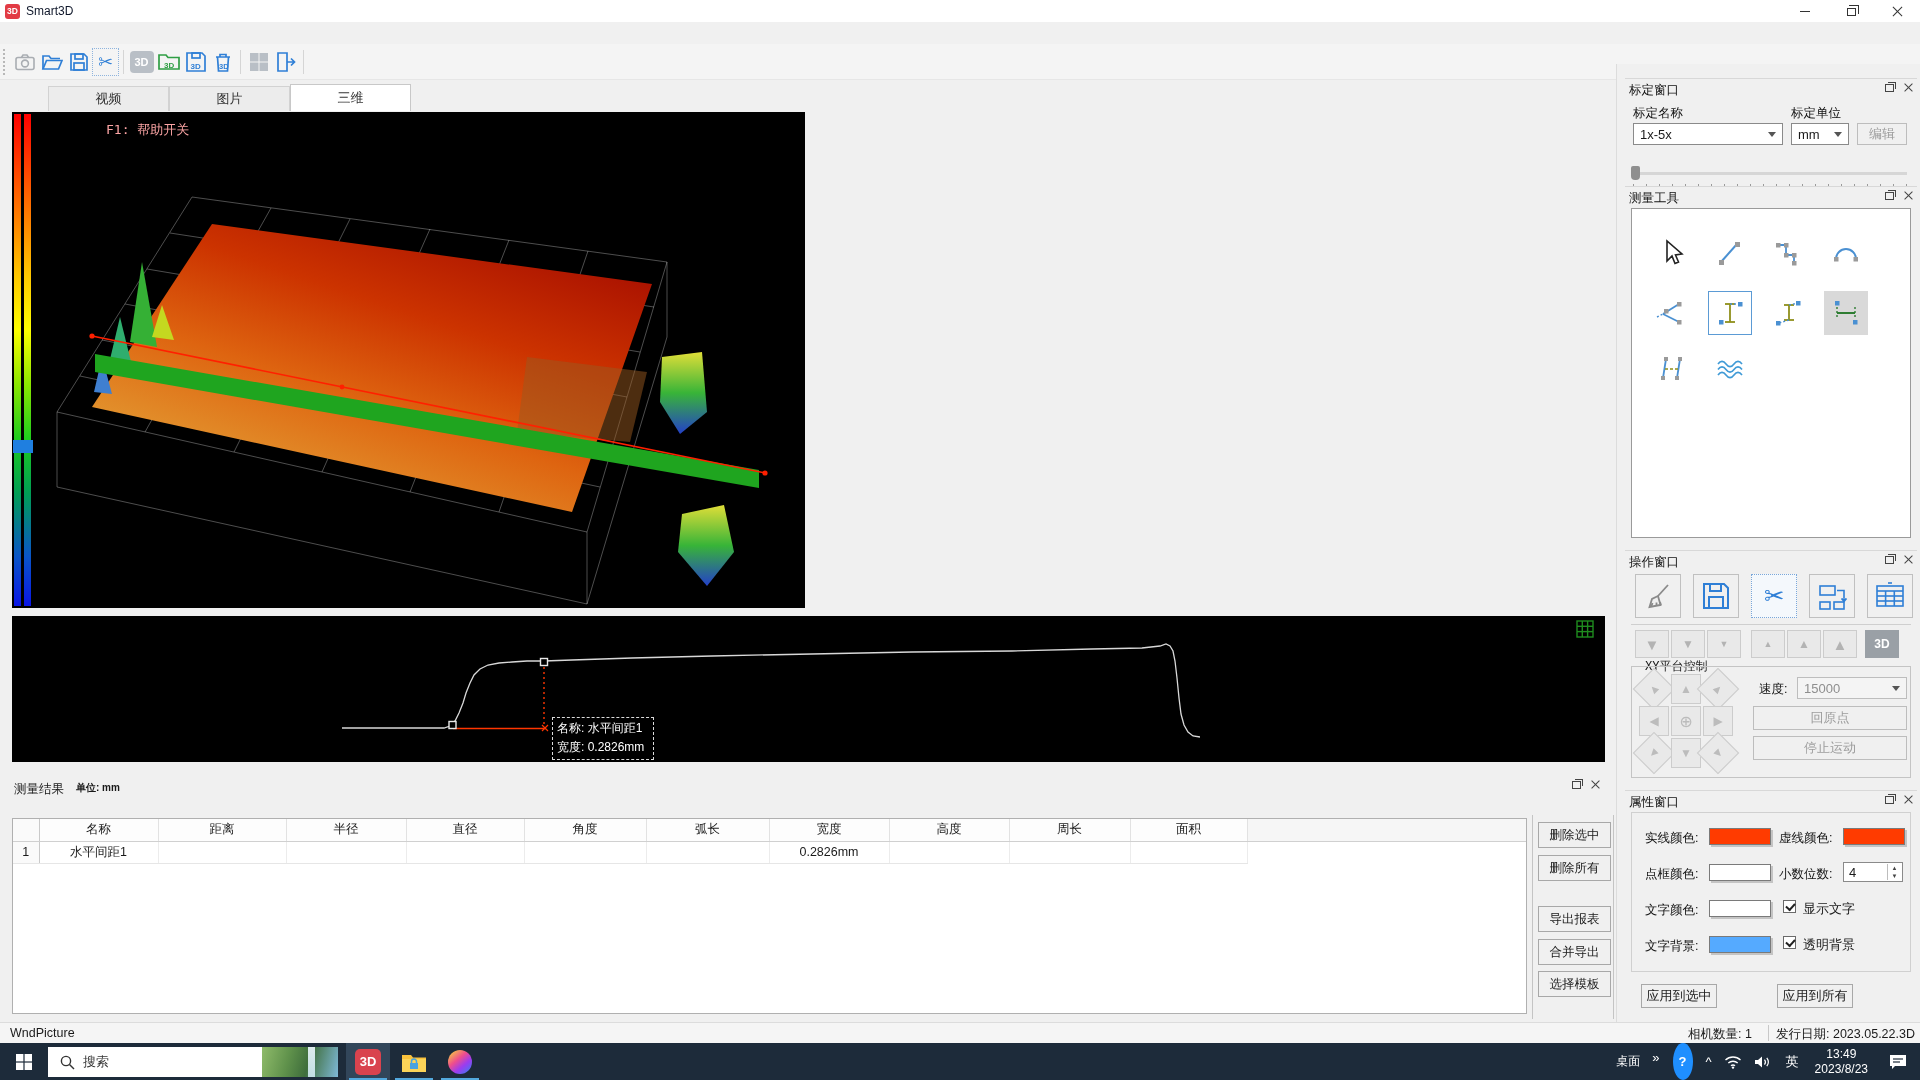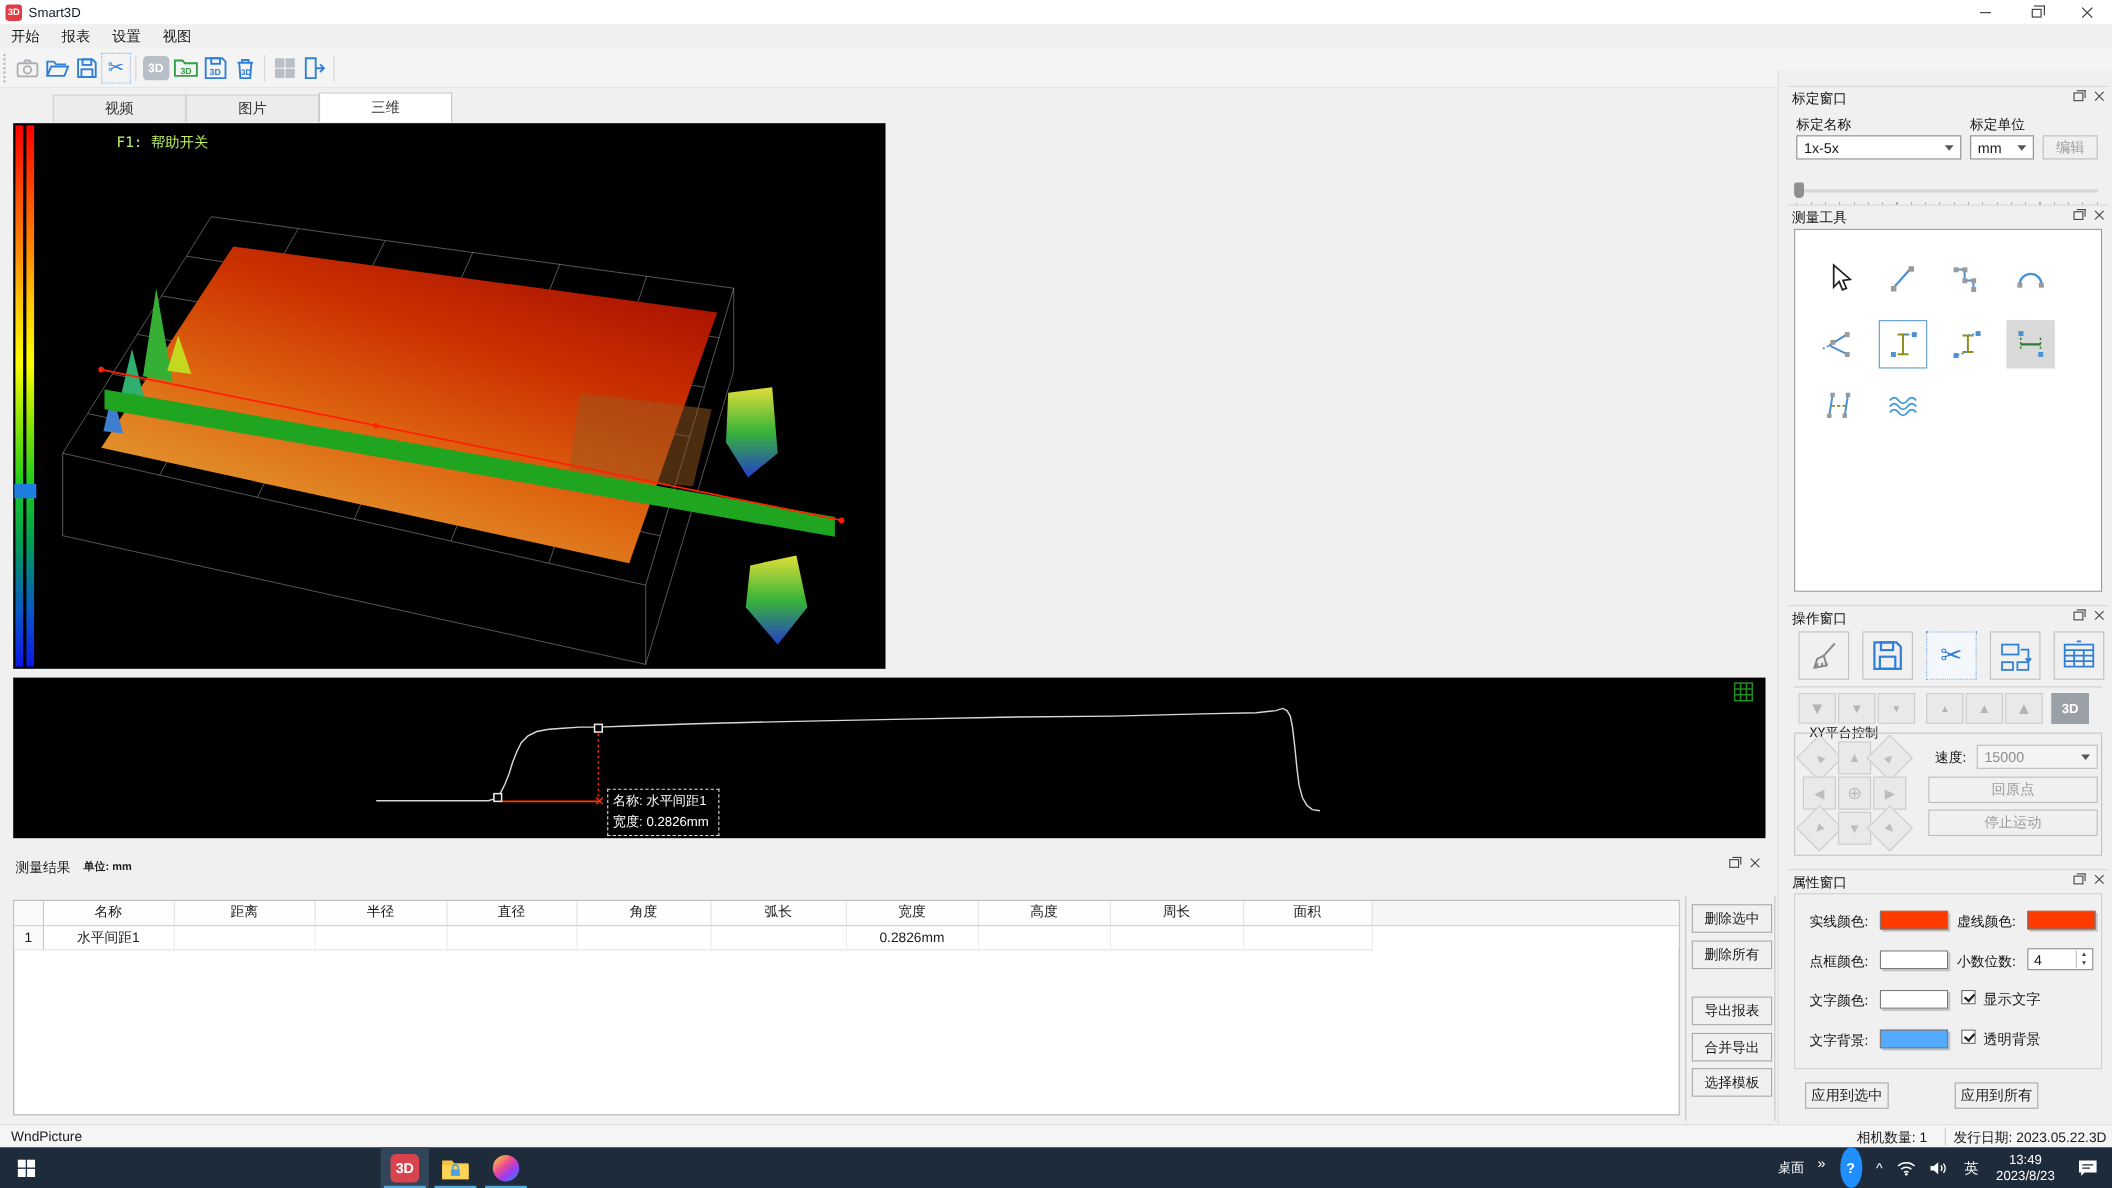--- a/index.html
+++ b/index.html
@@ -38,21 +38,21 @@
   .tab.active { background:#ffffff; height:27px; margin-top:-2px; border-color:#c8c8c8; z-index:2; }
 
   
   .vp3d { position:absolute; left:12px; top:112px; width:793px; height:496px; background:#000; }
   .vp2d { position:absolute; left:808px; top:112px; width:796px; height:496px; background:#000; }
   .colorbar { position:absolute; top:2px; height:492px; width:18px; }
   .cb-grad1,.cb-grad2 { position:absolute; top:0; height:100%; width:7px;
     background:linear-gradient(180deg,#ff0000 0%,#ff3c00 10%,#ff8400 22%,#ffc800 33%,#fdff00 44%,#8ae600 55%,#1ecc1e 66%,#009e54 77%,#0a55c8 90%,#0a16e6 100%); }
   .cb-grad1 { left:0; } .cb-grad2 { left:10px; }
   .cb-handle { position:absolute; left:-1px; width:20px; height:13px; background:#1f7fe0; z-index:3; }
-  .hint3d { position:absolute; left:94px; top:9px; color:#bef264; font-family:"DejaVu Sans Mono",monospace; font-size:13px; }
+  .hint3d { position:absolute; left:94px; top:9px; color:#fca5a5; font-family:"DejaVu Sans Mono",monospace; font-size:13px; }
   .coords2d { position:absolute; left:12px; top:8px; color:#fff; font-family:"DejaVu Sans Mono",monospace; font-size:12px; z-index:4; }
   .img2d { position:absolute; left:10px; top:14px; width:764px; height:462px;
     background:
       radial-gradient(50px 110px at 94.5% 58%, rgba(165,95,45,.85), rgba(165,95,45,0) 70%),
       radial-gradient(34px 60px at 93.5% 26%, rgba(150,85,45,.7), rgba(150,85,45,0) 70%),
       radial-gradient(26px 34px at 95% 86%, rgba(235,235,240,.9), rgba(235,235,240,0) 70%),
       repeating-linear-gradient(179.2deg, rgba(0,0,0,.10) 0 2px, rgba(255,255,255,.035) 2px 5px),
       linear-gradient(90deg,#efeade 0%,#d6cfc0 1.2%,#9c8d76 2.2%,#54453a 3.8%,#42362b 6%,#473a2d 30%,#43372b 55%,#493b2d 75%,#55412f 81%,#6e4e33 85%,#a18d74 90%,#cfc6b4 95%,#e3dccd 100%); }
   .redline2d { position:absolute; left:10px; top:372px; width:766px; border-top:2px solid #ff3600; z-index:3; }
   .redtick2d { position:absolute; left:10px; top:362px; height:24px; border-left:2px dashed #ff3600; z-index:3; }
@@ -178,26 +178,20 @@
         </div>
       <div class="winbtn">
           <span class="ic-restore"></span>
         </div>
       <div class="winbtn">
           <span class="ic-close"></span>
         </div>
     </div>
   </div>
 
-  <div class="menubar">
-    <div class="menu-item">开始</div>
-    <div class="menu-item">报表</div>
-    <div class="menu-item">设置</div>
-    <div class="menu-item">视图</div>
-  </div>
 
   <div class="toolbar">
     <div class="tb-grip"></div>
     <div class="tb-btn">
       <svg width="22" height="22" viewBox="0 0 22 22">
           <g fill="none" stroke="#a9adb2" stroke-width="1.6">
             <rect x="2" y="6.5" width="18" height="12" rx="2"></rect>
             <circle cx="11" cy="12.5" r="3.4"></circle>
             <path d="M7.5 6.5 L9 4 h4 l1.5 2.5"></path>
           </g>
@@ -436,20 +430,28 @@
     <div class="tk-start">
       <svg width="16" height="16" viewBox="0 0 16 16">
           <g fill="#fff">
             <rect x="0" y="0" width="7.4" height="7.4"></rect>
             <rect x="8.6" y="0" width="7.4" height="7.4"></rect>
             <rect x="0" y="8.6" width="7.4" height="7.4"></rect>
             <rect x="8.6" y="8.6" width="7.4" height="7.4"></rect>
           </g>
         </svg>
     </div>
+    <div class="tk-search">
+      <svg class="mag" width="15" height="15" viewBox="0 0 15 15">
+          <circle cx="6" cy="6" r="4.6" fill="none" stroke="#333" stroke-width="1.4"></circle>
+          <line x1="9.5" y1="9.5" x2="14" y2="14" stroke="#333" stroke-width="1.4"></line>
+        </svg>
+      <span class="stext">搜索</span>
+      <div class="tk-bing"></div>
+    </div>
     <div class="tk-app active" style="left:346px;">
       <span class="icon-3dapp">3D</span>
       <span class="underline"></span>
     </div>
     <div class="tk-app" style="left:392px;">
       <svg width="26" height="22" viewBox="0 0 26 22">
           <path d="M1 4 h9 l2 2.5 h13 V21 H1 Z" fill="#f9c23c"></path>
           <path d="M1 8 h24 V21 H1 Z" fill="#fcd458"></path>
           <rect x="9" y="12" width="8" height="6" fill="#4aa3e0"></rect>
           <path d="M10.5 12 v-1.5 a2.5 2.5 0 0 1 5 0 V12" fill="none" stroke="#4aa3e0" stroke-width="1.5"></path>

